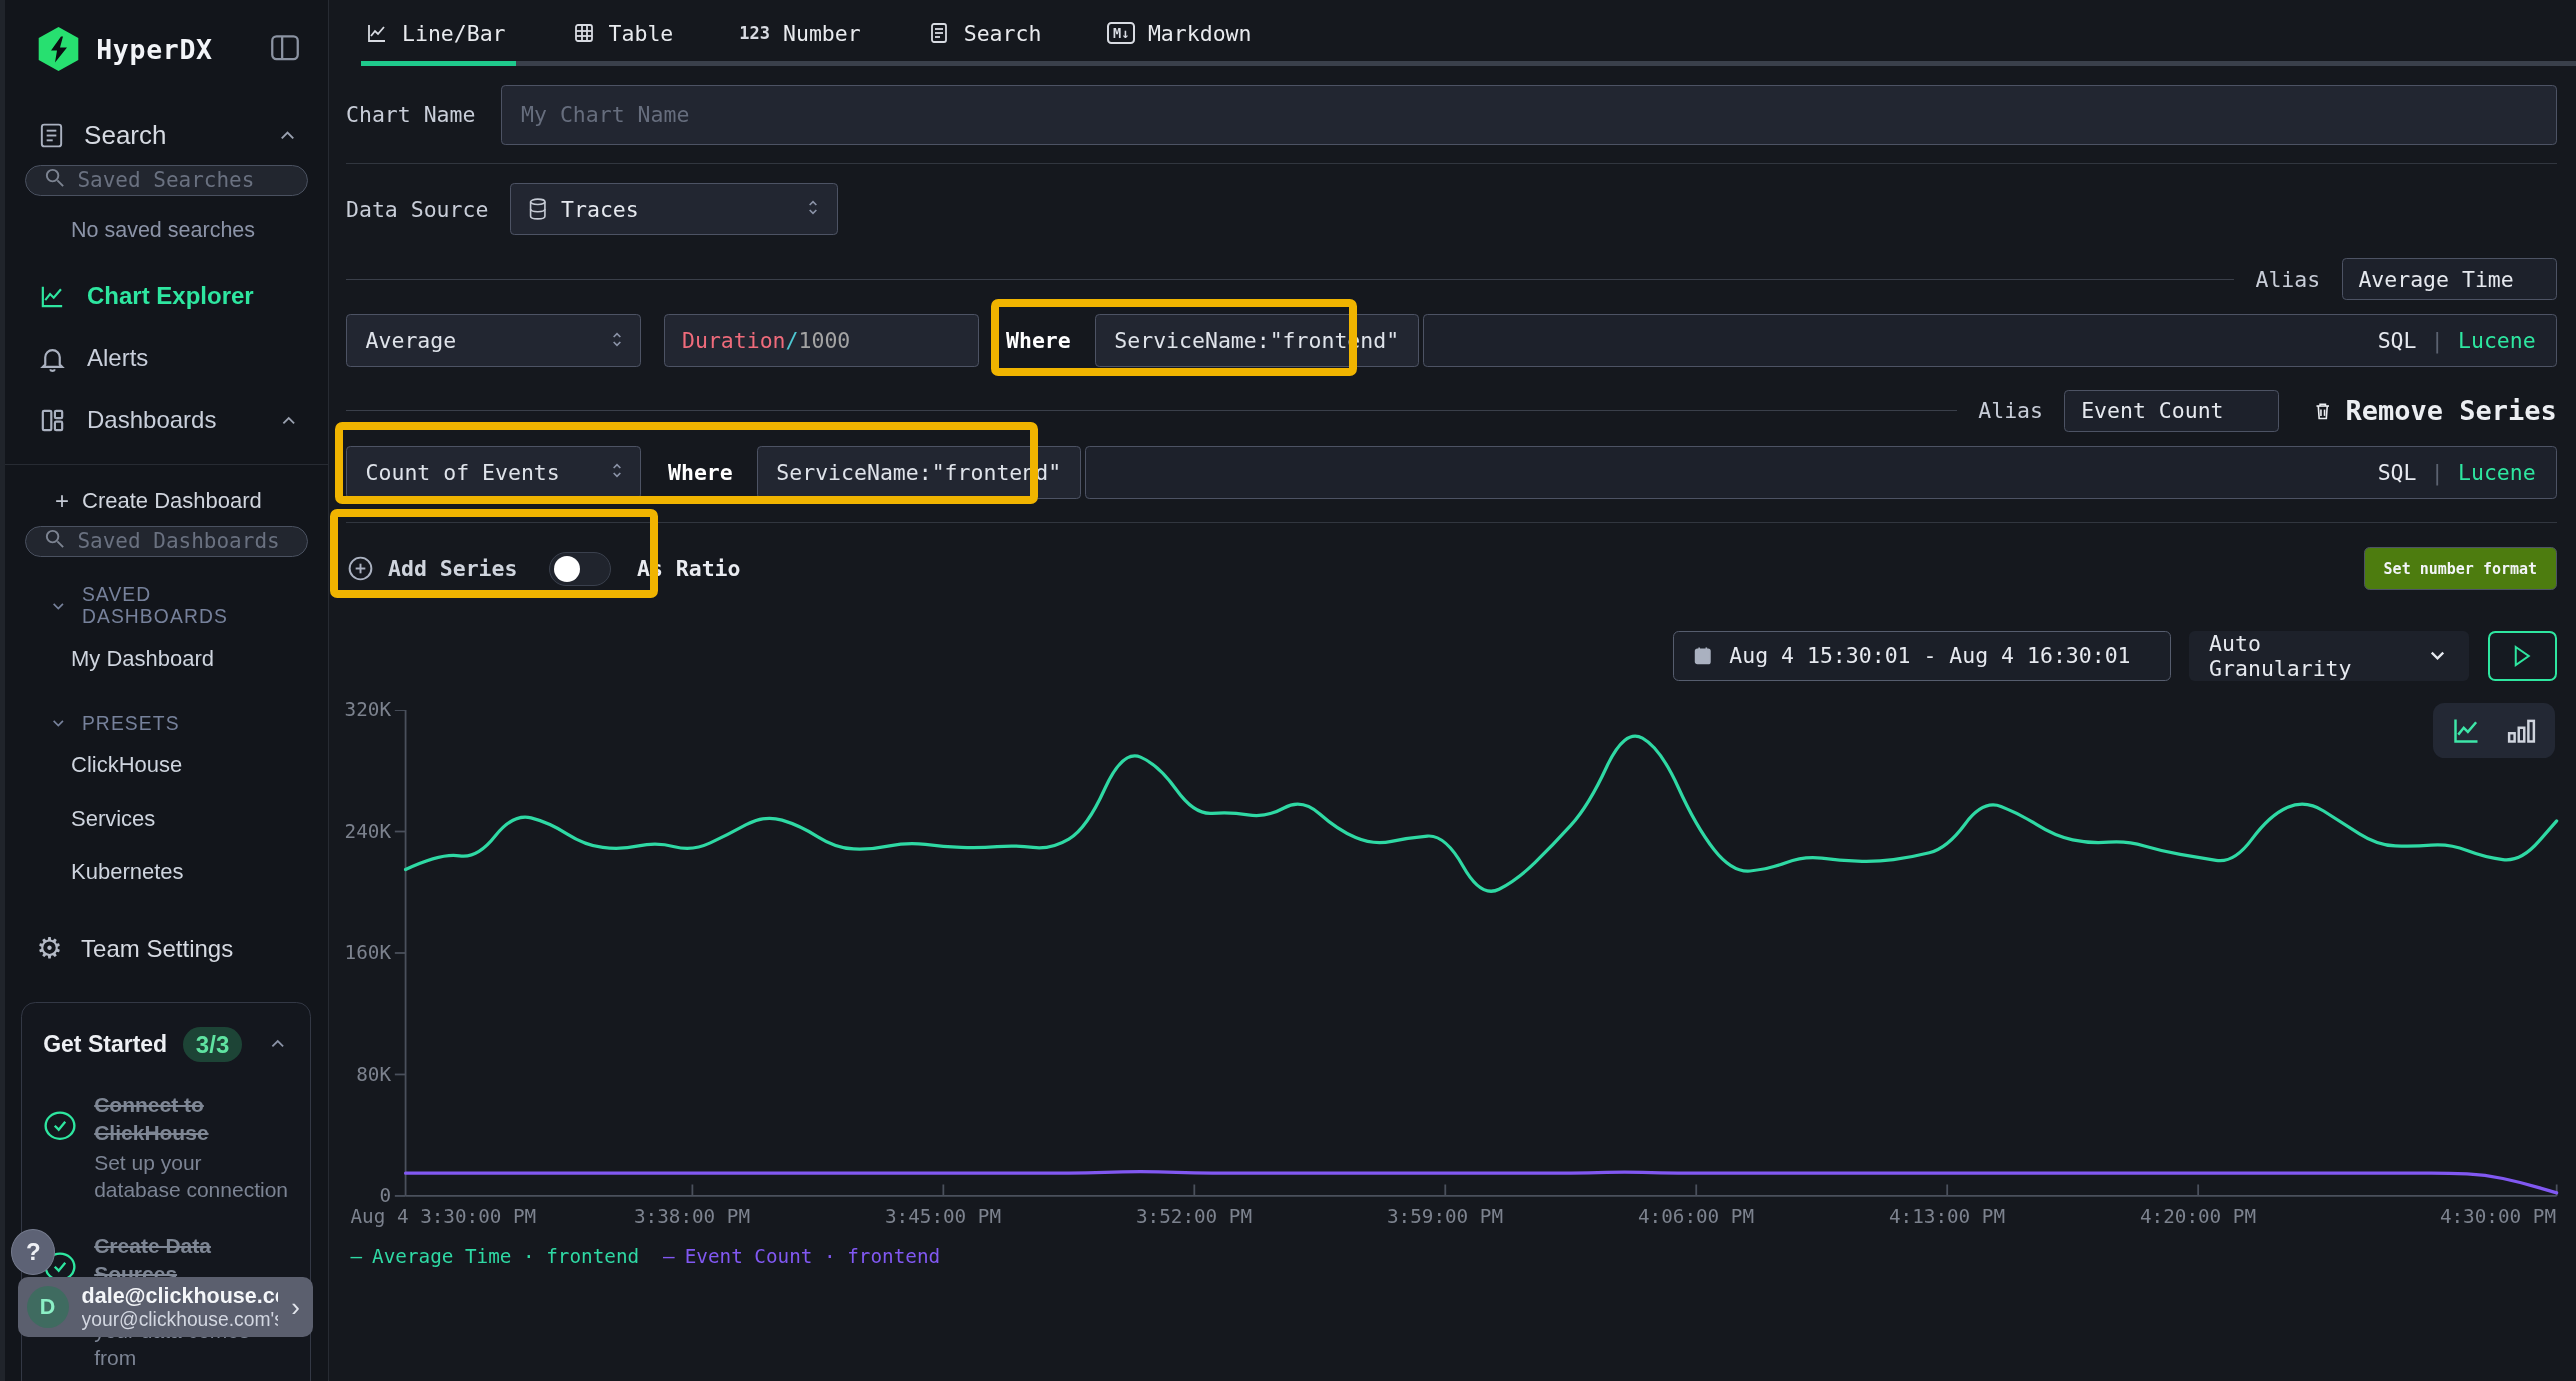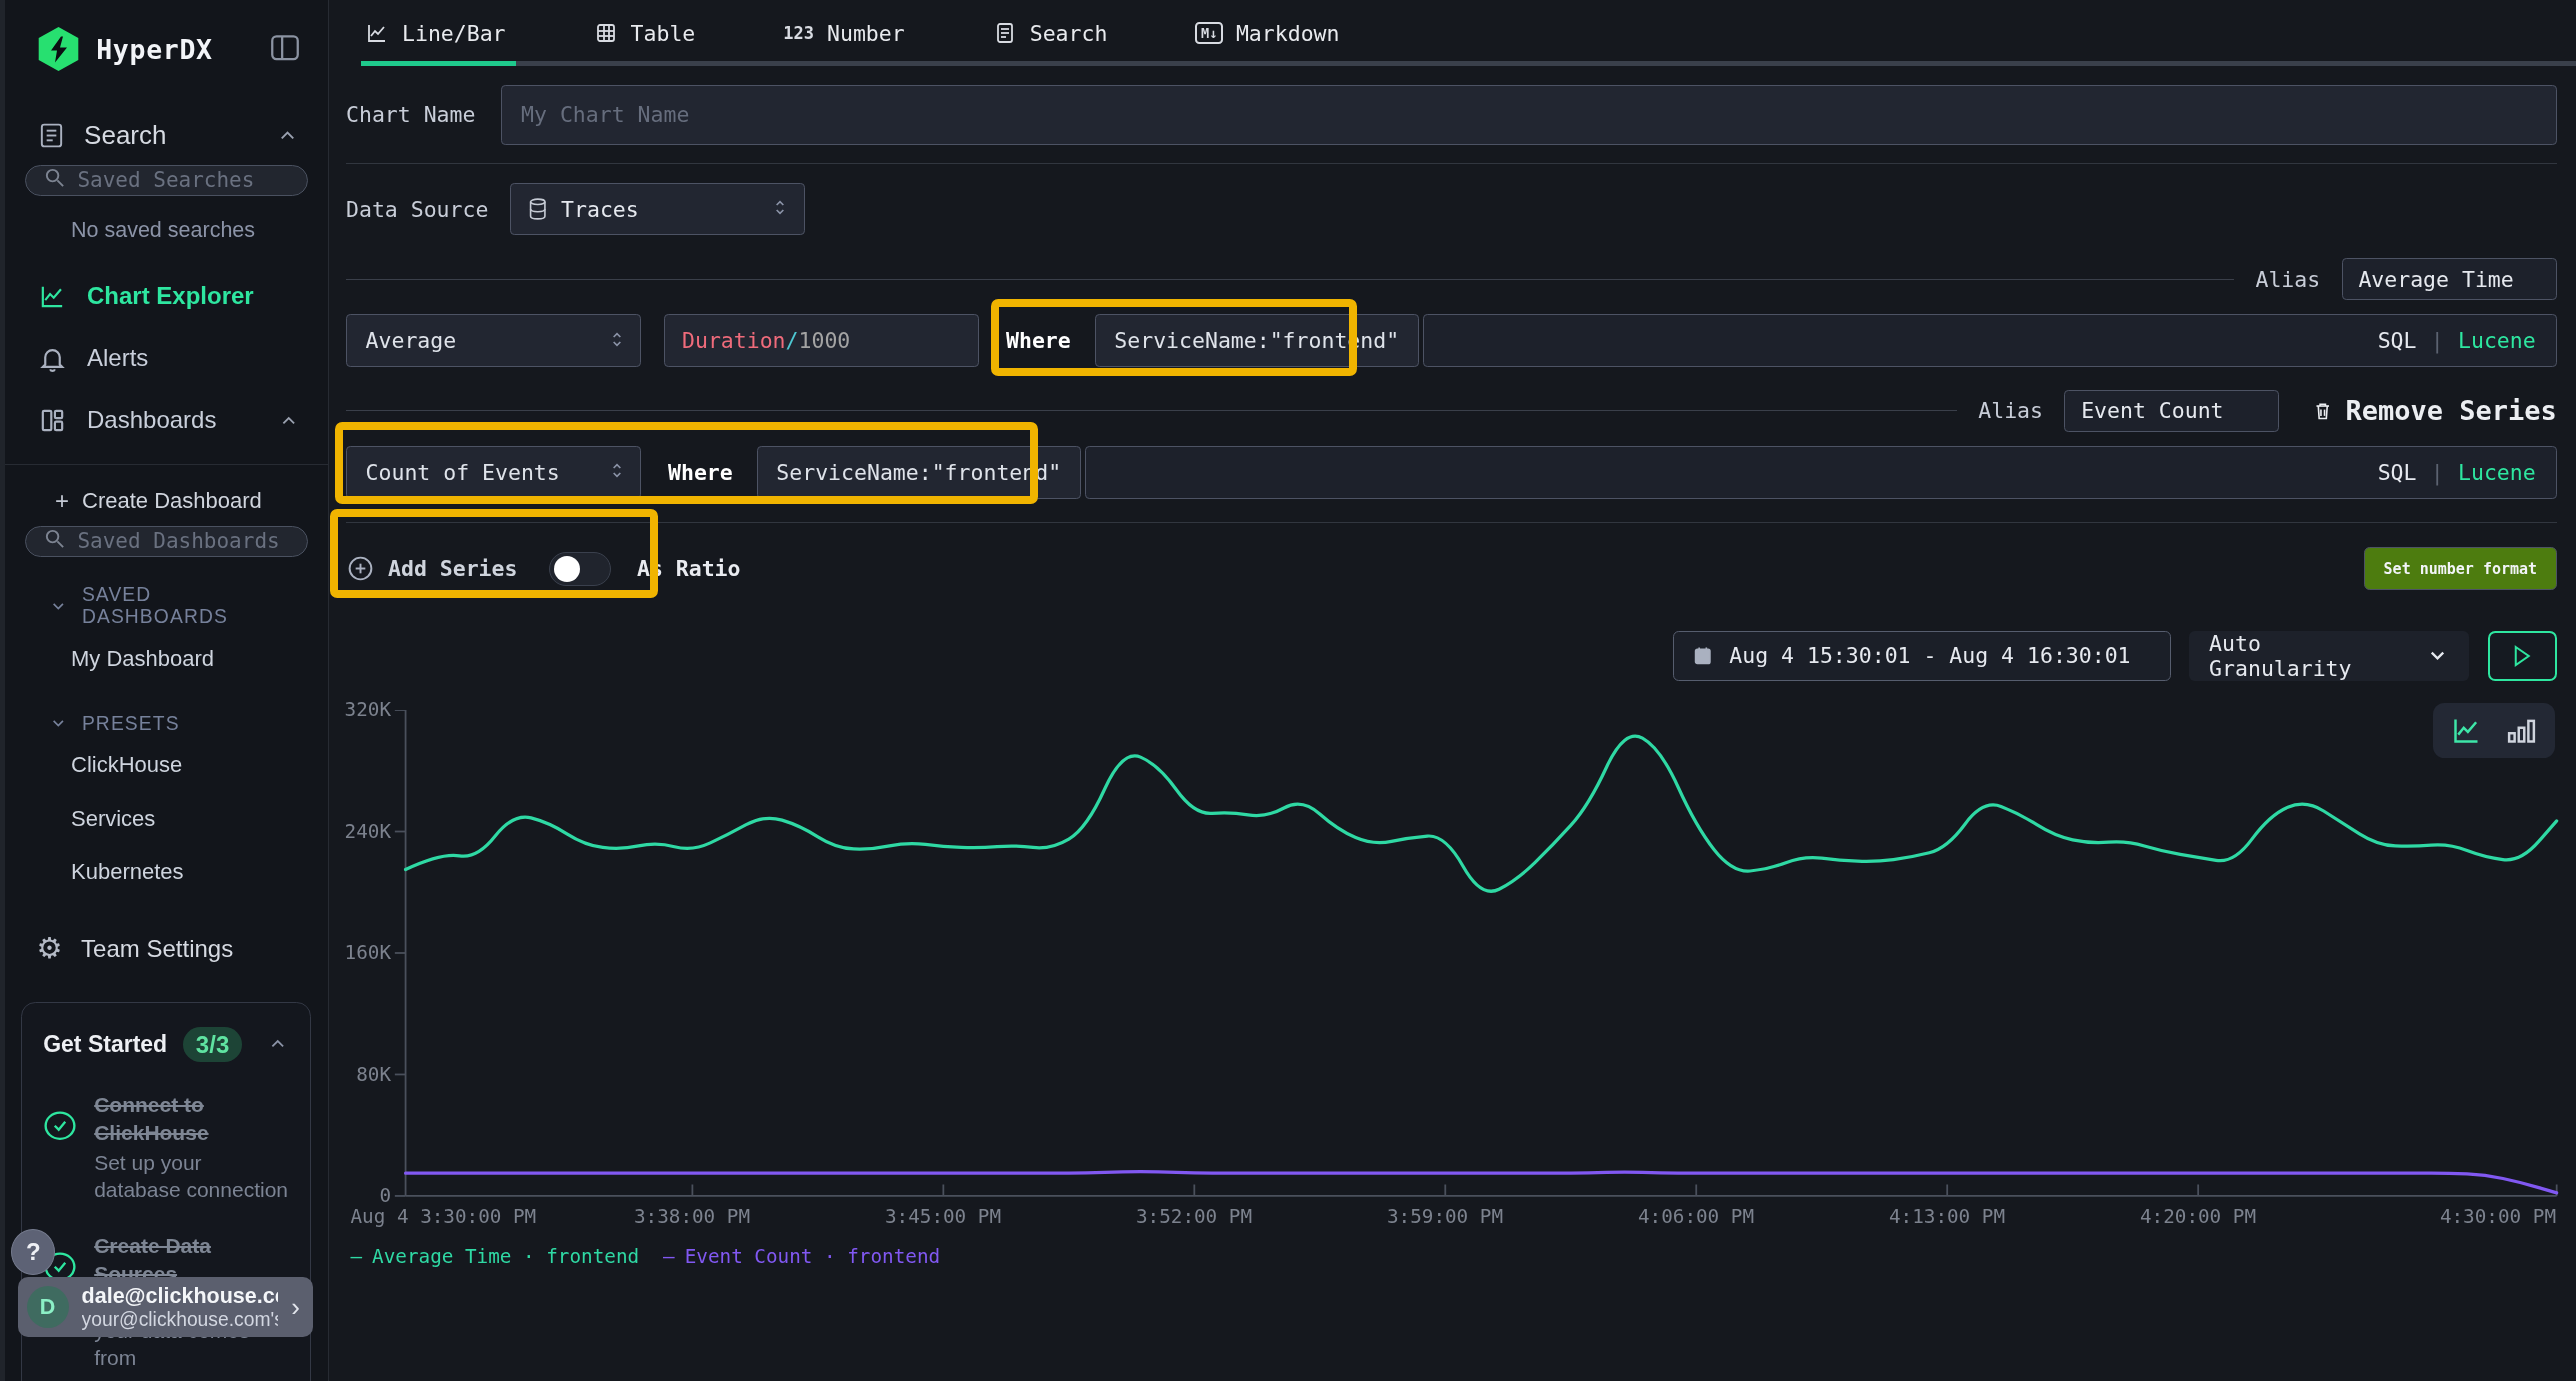--- a/index.html
+++ b/index.html
@@ -61,21 +61,21 @@
     border-radius:10px; display:flex; align-items:center; padding:0 13px 0 8.6px; gap:13px; cursor:pointer; z-index:4; }
   .avatar { width:42px; height:42px; border-radius:50%; background:#3f6b60; color:#8cf0c6;
     font-weight:bold; font-size:21.5px; display:flex; align-items:center; justify-content:center; }
   .user-texts { flex:1; overflow:hidden; }
   .user-email { color:#f4f6f9; font-size:21.5px; font-weight:bold; white-space:nowrap; }
   .user-sub { color:#d3d7e1; font-size:19.3px; white-space:nowrap; }
   .user-chevron { color:#e2e5ec; font-size:26px; }
 
   
   .main { flex:1; position:relative; background:#15181e; }
-  .tabbar { position:relative; height:66px; display:flex; align-items:center; gap:88px; padding-left:36px; }
+  .tabbar { position:relative; height:66px; display:flex; align-items:center; gap:66px; padding-left:36px; }
   .tabbar .baseline { position:absolute; left:36px; right:0; bottom:0; height:5px; background:#3a404b; }
   .tab { display:flex; align-items:center; gap:13px; color:#e8eaee; font-size:21.5px;
     font-family:"DejaVu Sans Mono",monospace; position:relative; height:66px; cursor:pointer; }
   .tab .t-icn { display:flex; color:#d8dbe2; }
   .tab.active .underline { position:absolute; left:-4.3px; right:-10px; bottom:0; height:5px; background:#1fc98c; z-index:2; }
   .num-icn { font-size:17px; font-weight:bold; letter-spacing:0; color:#d8dbe2; font-family:"DejaVu Sans Mono",monospace; }
   .md-icn { border:2.1px solid #d8dbe2; border-radius:4.3px; font-size:13.6px; padding:0.7px 3.6px; color:#d8dbe2;
     font-family:"DejaVu Sans Mono",monospace; font-weight:bold; }
 
   .form { padding:0 19.3px 0 17px; font-family:"DejaVu Sans Mono",monospace; }
@@ -83,21 +83,21 @@
   .flabel { color:#c8cdd8; font-size:21.5px; white-space:nowrap; }
   .divider { border-top:1.4px solid #31363f; }
   .input-box { background:#222631; border:1.4px solid #4d5364; border-radius:4.3px; display:flex; align-items:center; }
   .row-chartname { margin-top:18.6px; }
   .row-chartname .input-box { flex:1; height:60px; margin-left:26px; padding:0 18.6px; }
   .row-chartname input { flex:1; background:transparent; border:none; outline:none;
     font-family:inherit; font-size:21.5px; color:#e6e9ef; }
   .row-chartname input::placeholder { color:#666d7d; }
   .div1 { margin-top:18.6px; }
   .row-datasource { margin-top:19.3px; }
-  .ds-select { width:295px; height:52px; margin-left:21.5px; padding:0 14.3px 0 15.7px; gap:13px; cursor:pointer; }
+  .ds-select { width:328px; height:52px; margin-left:21.5px; padding:0 14.3px 0 15.7px; gap:13px; cursor:pointer; }
   .ds-select .val { flex:1; color:#e6e9ef; font-size:21.5px; }
   .sel-chev { color:#8b93a7; }
   .alias-row { margin-top:23.6px; height:40px; display:flex; align-items:center; }
   .alias-row .hline { flex:1; border-top:1.4px solid #3a3f4a; }
   .alias-row .flabel { margin:0 21.5px; }
   .alias-input { width:215px; height:42px; background:#1d212b; border:1.4px solid #4d5364; border-radius:4.3px;
     color:#e6e9ef; font-size:21.5px; font-family:inherit; padding:0 15.7px; outline:none; }
   .rm-group { display:flex; align-items:center; gap:11.4px; margin-left:33px; color:#eceef2;
     font-weight:bold; font-size:27px; cursor:pointer; }
   .series-row { margin-top:15px; height:53px; display:flex; align-items:center; }

